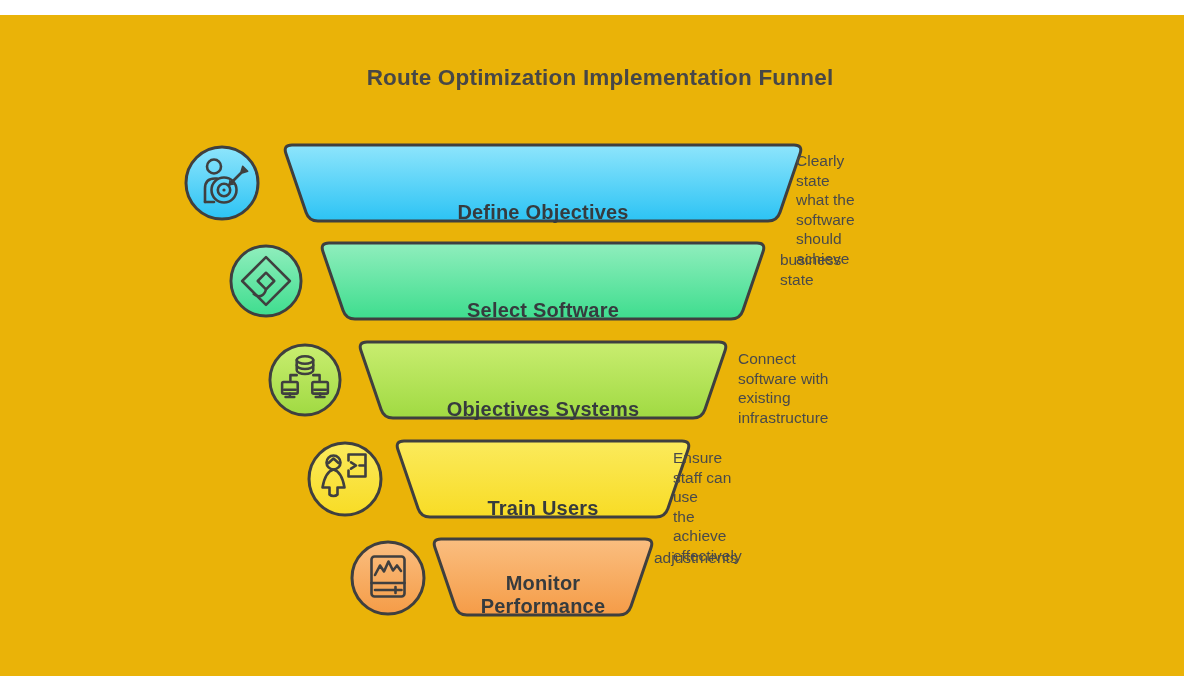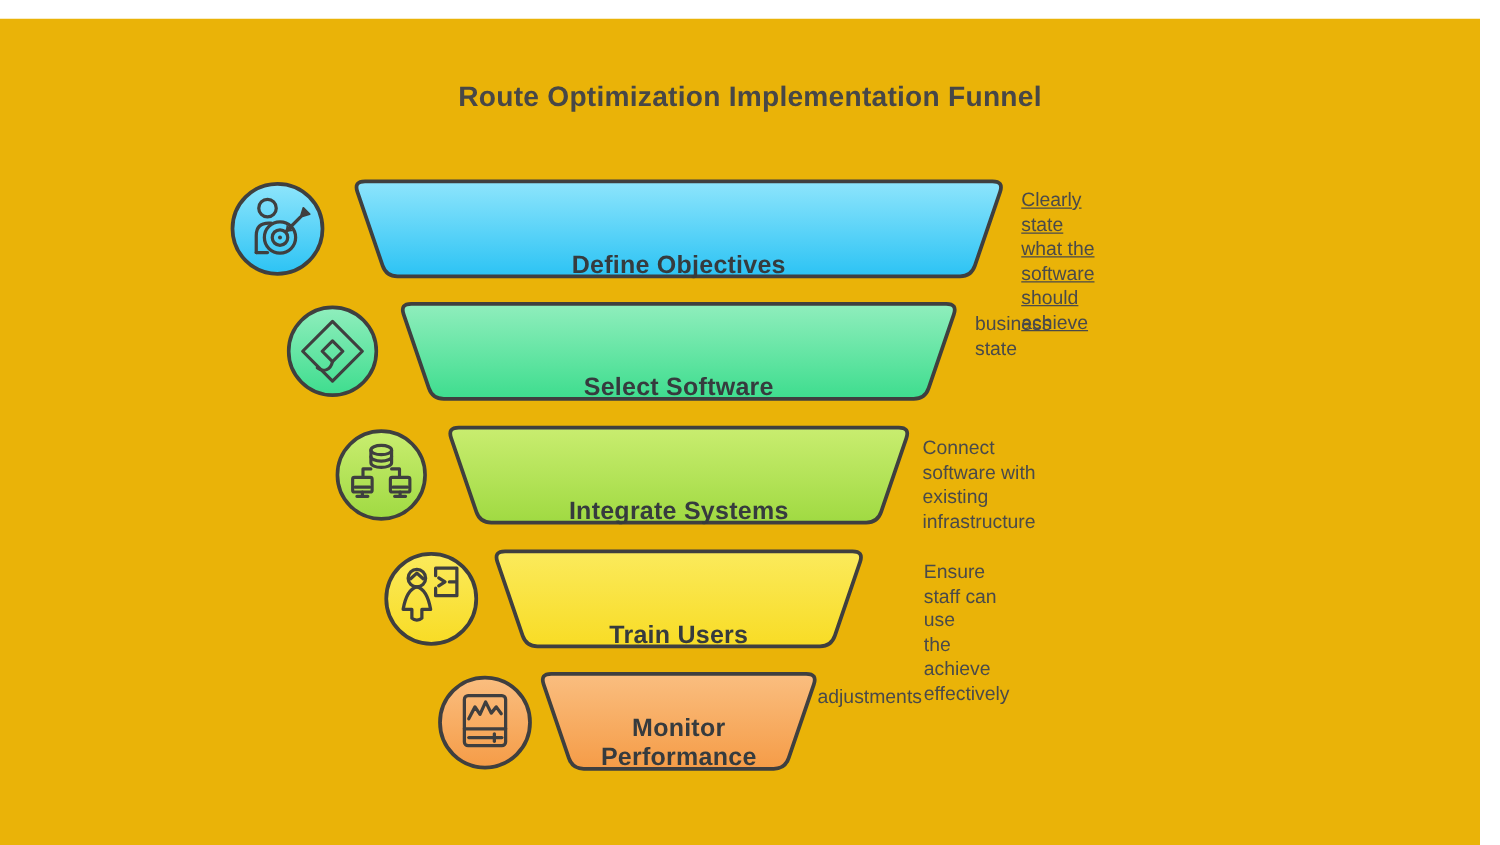--- a/index.html
+++ b/index.html
@@ -64,21 +64,21 @@
         <stop offset="0" stop-color="#8ee5fc"></stop>
               <stop offset="1" stop-color="#2cc3f4"></stop>
       </linearGradient>
           </defs>
       <path d="M 9,0 L 511,0 Q 520,0 517.0868108884331,8.515475864580205 L 496.9131891115669,67.48452413541979 Q 494,76 485,76 L 35,76 Q 26,76 23.08681088843309,67.48452413541979 L 2.913189111566912,8.515475864580205 Q 0,0 9,0 Z" fill="url(#barGrad0)" stroke="#3f3f3f" stroke-width="3" stroke-linejoin="round"></path>
     </svg>
       <div class="bar-label" style="color: rgb(54, 59, 62);">
           <span style="max-width: 448px;">Define Objectives</span>
         </div>
     </div>
-    <div class="desc" style="left: 817px; top: 136px; color: rgb(74, 74, 74); text-decoration: underline;">
+    <div class="desc" style="left: 796px; top: 136px; color: rgb(74, 74, 74);">
       <div>Clearly state what the</div>
       <div>software should achieve</div>
     </div>
   </div>
 
   <div class="stage" id="stage-1">
     <div class="icon-wrap" style="left: 229px; top: 229px;">
         <svg width="74" height="74" viewBox="0 0 76 76" xmlns="http://www.w3.org/2000/svg">
       <defs>
             <linearGradient id="icoGrad1" x1="0" y1="0" x2="0" y2="1">
@@ -144,21 +144,21 @@
         <svg width="376" height="82" viewBox="-3 -3 376 82" xmlns="http://www.w3.org/2000/svg">
       <defs>
             <linearGradient id="barGrad2" x1="0" y1="0" x2="0" y2="1">
         <stop offset="0" stop-color="#c9ed70"></stop>
               <stop offset="1" stop-color="#a0da42"></stop>
       </linearGradient>
           </defs>
       <path d="M 9,0 L 361,0 Q 370,0 367.0868108884331,8.515475864580205 L 346.9131891115669,67.48452413541979 Q 344,76 335,76 L 35,76 Q 26,76 23.08681088843309,67.48452413541979 L 2.913189111566912,8.515475864580205 Q 0,0 9,0 Z" fill="url(#barGrad2)" stroke="#3f3f3f" stroke-width="3" stroke-linejoin="round"></path>
     </svg>
       <div class="bar-label" style="color: rgb(54, 59, 62);">
-          <span style="max-width: 298px;">Integrate Systems</span>
+          <span style="max-width: 298px;">Objectives Systems</span>
         </div>
     </div>
     <div class="desc" style="left: 738px; top: 334px; color: rgb(74, 74, 74);">
       <div>Connect software with</div>
       <div>existing infrastructure</div>
     </div>
   </div>
 
   <div class="stage" id="stage-3">
     <div class="icon-wrap" style="left: 307px; top: 426px;">
@@ -188,21 +188,21 @@
         <stop offset="0" stop-color="#fbea5c"></stop>
               <stop offset="1" stop-color="#f8dc25"></stop>
       </linearGradient>
           </defs>
       <path d="M 9,0 L 287,0 Q 296,0 293.0868108884331,8.515475864580205 L 272.9131891115669,67.48452413541979 Q 270,76 261,76 L 35,76 Q 26,76 23.08681088843309,67.48452413541979 L 2.913189111566912,8.515475864580205 Q 0,0 9,0 Z" fill="url(#barGrad3)" stroke="#3f3f3f" stroke-width="3" stroke-linejoin="round"></path>
     </svg>
       <div class="bar-label" style="color: rgb(54, 59, 62);">
           <span style="max-width: 224px;">Train Users</span>
         </div>
     </div>
-    <div class="desc" style="left: 739px; top: 433px; color: rgb(74, 74, 74);">
+    <div class="desc" style="left: 673px; top: 433px; color: rgb(74, 74, 74);">
       <div>Ensure staff can use</div>
       <div>the achieve effectively</div>
     </div>
   </div>
 
   <div class="stage" id="stage-4">
     <div class="icon-wrap" style="left: 350px; top: 525px;">
         <svg width="76" height="76" viewBox="0 0 76 76" xmlns="http://www.w3.org/2000/svg">
       <defs>
             <linearGradient id="icoGrad4" x1="0" y1="0" x2="0" y2="1">

